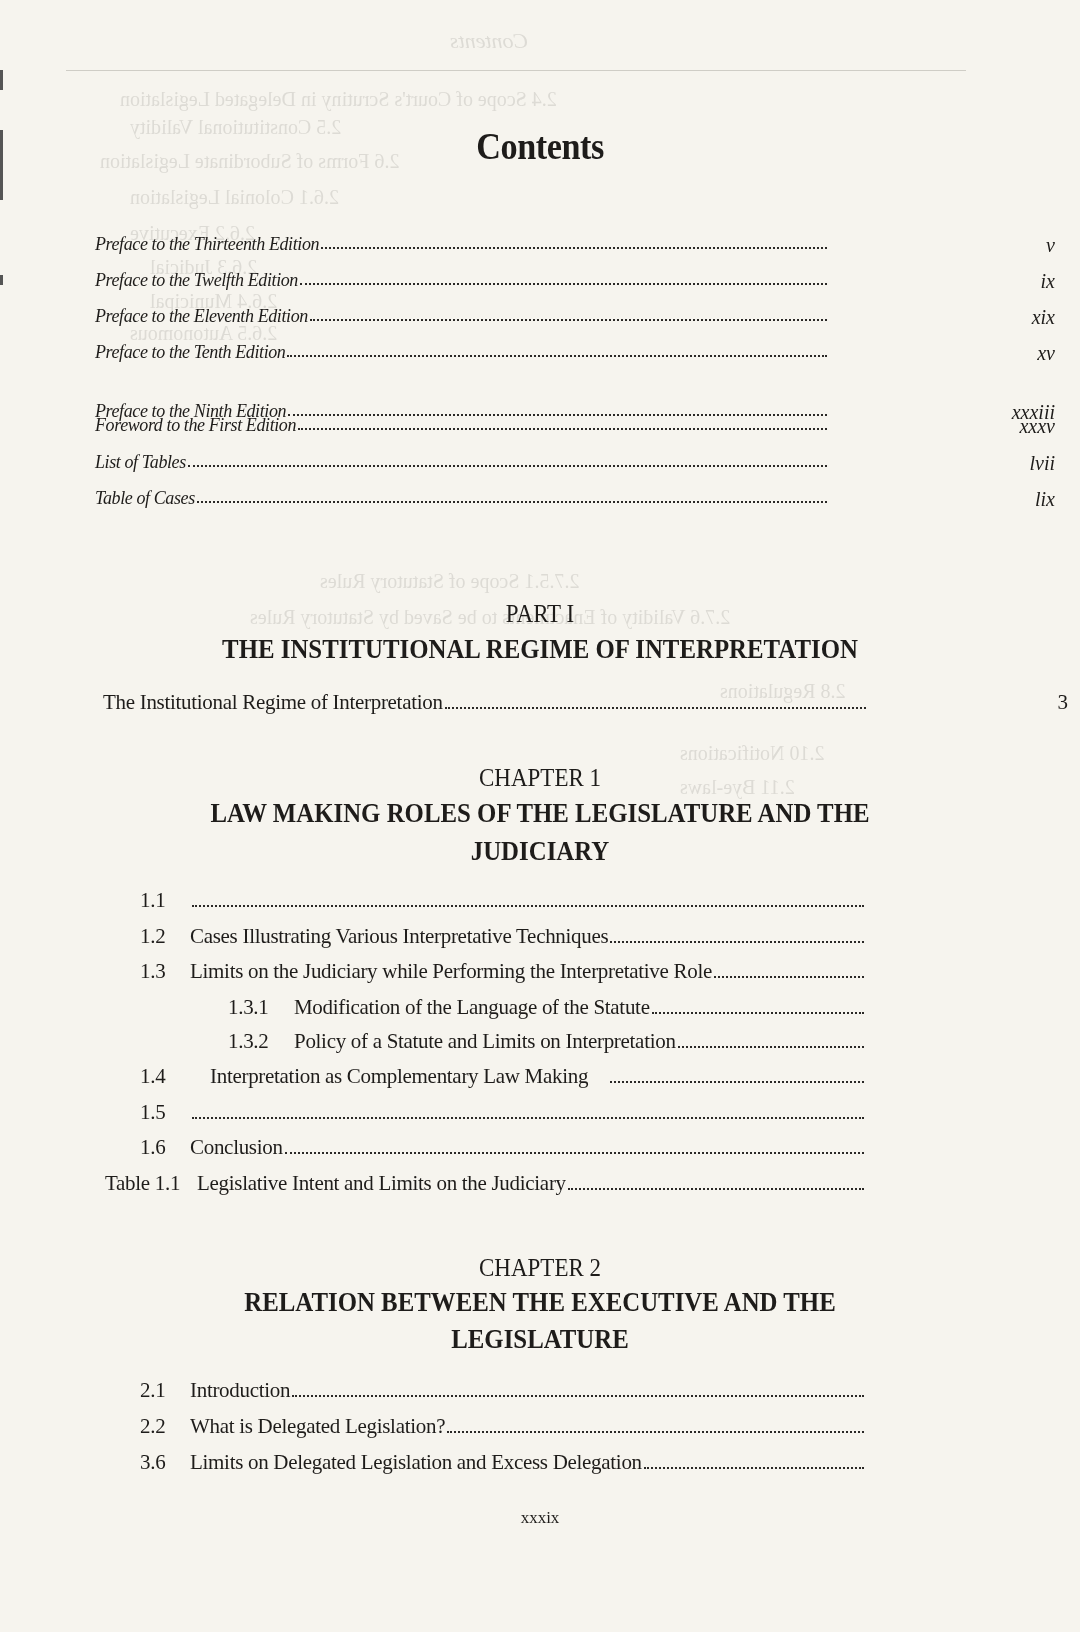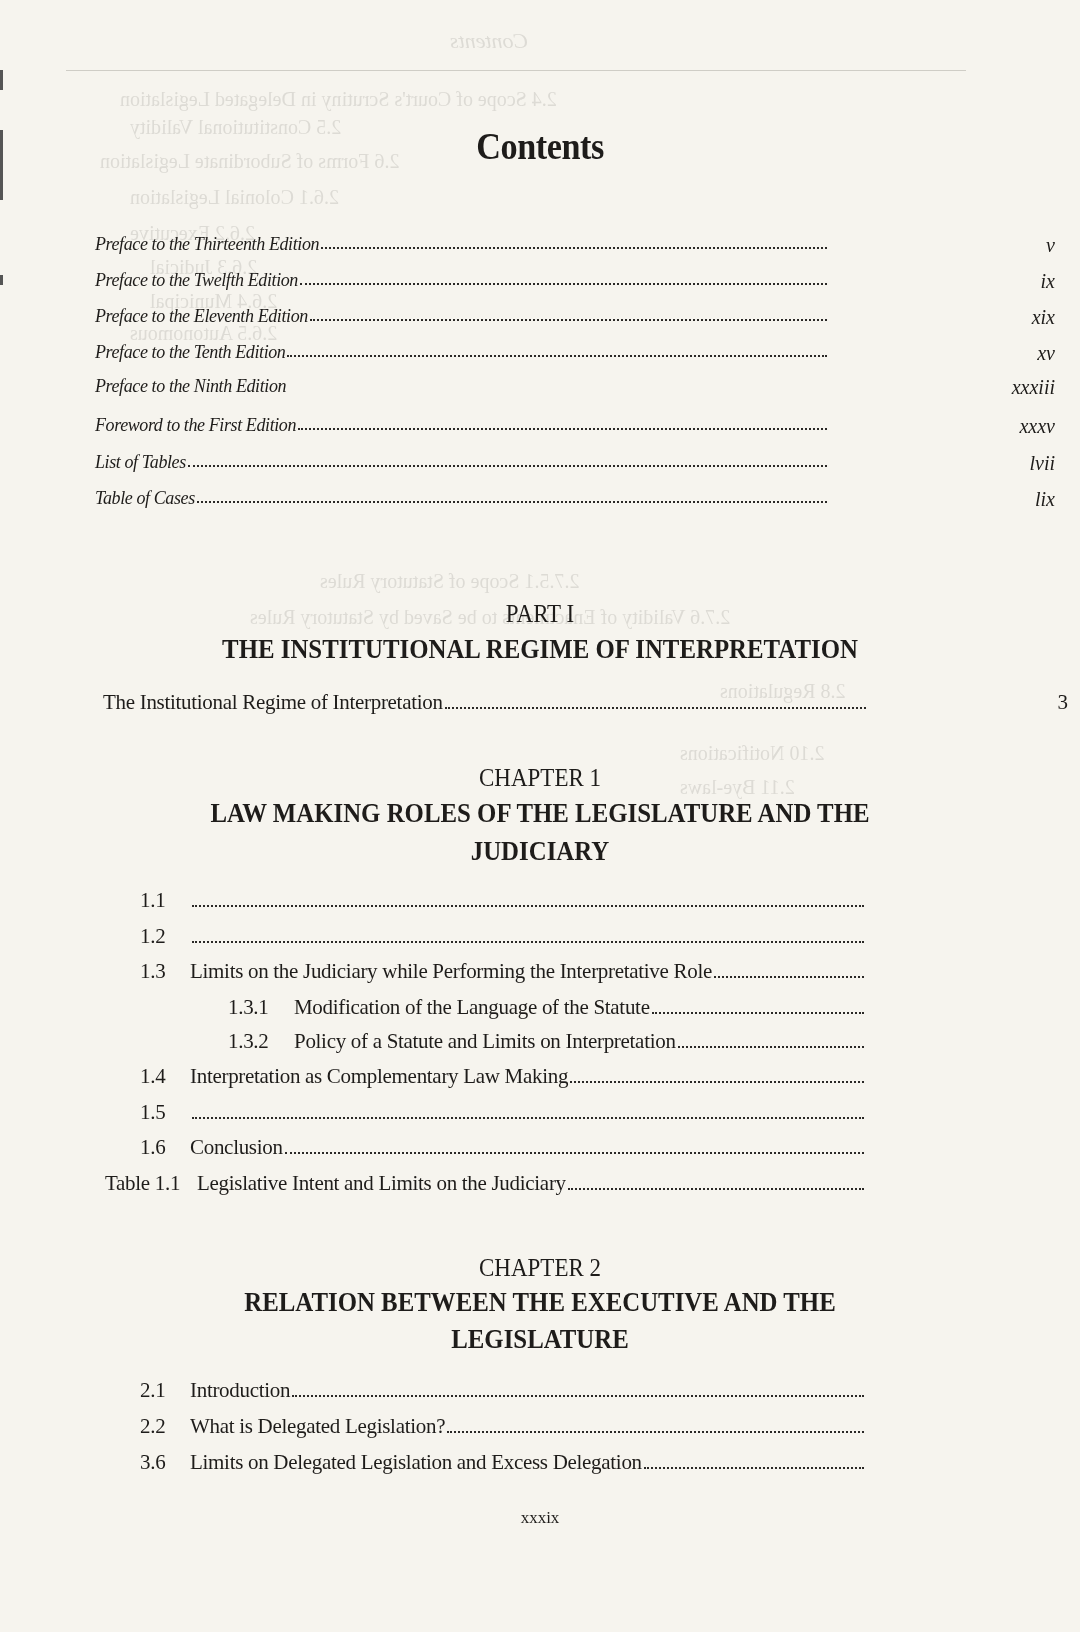--- a/index.html
+++ b/index.html
@@ -80,21 +80,21 @@
     <div class="row front" style="left:95px;width:734px;top:306px;">
       <span class="label">Preface to the Eleventh Edition</span>
         <span class="dots"></span>
       <span class="page-no" style="left:830px;width:130px;">xix</span>
     </div>
     <div class="row front" style="left:95px;width:734px;top:342px;">
       <span class="label">Preface to the Tenth Edition</span>
         <span class="dots"></span>
       <span class="page-no" style="left:830px;width:130px;">xv</span>
     </div>
-    <div class="row front" style="left:95px;width:734px;top:376px;flex-direction:column;">
+    <div class="row front" style="left:95px;width:734px;top:401px;">
       <span class="label">Preface to the Ninth Edition</span>
         <span class="dots"></span>
       <span class="page-no" style="left:830px;width:130px;">xxxiii</span>
     </div>
     <div class="row front" style="left:95px;width:734px;top:415px;">
       <span class="label">Foreword to the First Edition</span>
         <span class="dots"></span>
       <span class="page-no" style="left:830px;width:130px;">xxxv</span>
     </div>
     <div class="row front" style="left:95px;width:734px;top:452px;">
@@ -122,20 +122,21 @@
   <div class="heading part-title" style="top:836px;">JUDICIARY</div>
 
   <div>
     <div class="row entry" style="left:140px;width:726px;top:888px;">
       <span class="num" style="width:50px;">1.1</span>
         <span class="dots"></span>
       <span class="page-no" style="left:830px;width:140px;">7</span>
     </div>
     <div class="row entry" style="left:140px;width:726px;top:924px;">
       <span class="num" style="width:50px;">1.2</span>
+      <span class="label">Cases Illustrating Various Interpretative Techniques</span>
         <span class="dots"></span>
       <span class="page-no" style="left:830px;width:140px;">13</span>
     </div>
     <div class="row entry" style="left:140px;width:726px;top:959px;">
       <span class="num" style="width:50px;">1.3</span>
       <span class="label">Limits on the Judiciary while Performing the Interpretative Role</span>
         <span class="dots"></span>
       <span class="page-no" style="left:830px;width:140px;">25</span>
     </div>
     <div class="row entry" style="left:228px;width:638px;top:995px;">
@@ -143,21 +144,21 @@
       <span class="label">Modification of the Language of the Statute</span>
         <span class="dots"></span>
       <span class="page-no" style="left:742px;width:140px;">25</span>
     </div>
     <div class="row entry" style="left:228px;width:638px;top:1029px;">
       <span class="num" style="width:66px;">1.3.2</span>
       <span class="label">Policy of a Statute and Limits on Interpretation</span>
         <span class="dots"></span>
       <span class="page-no" style="left:742px;width:140px;">27</span>
     </div>
-    <div class="row entry" style="left:140px;width:726px;top:1064px;">
+    <div class="row entry" style="left:140px;width:726px;top:1064px;gap:20px;">
       <span class="num" style="width:50px;">1.4</span>
       <span class="label">Interpretation as Complementary Law Making</span>
         <span class="dots"></span>
       <span class="page-no" style="left:830px;width:140px;">28</span>
     </div>
     <div class="row entry" style="left:140px;width:726px;top:1100px;">
       <span class="num" style="width:50px;">1.5</span>
         <span class="dots"></span>
       <span class="page-no" style="left:830px;width:140px;">35</span>
     </div>

